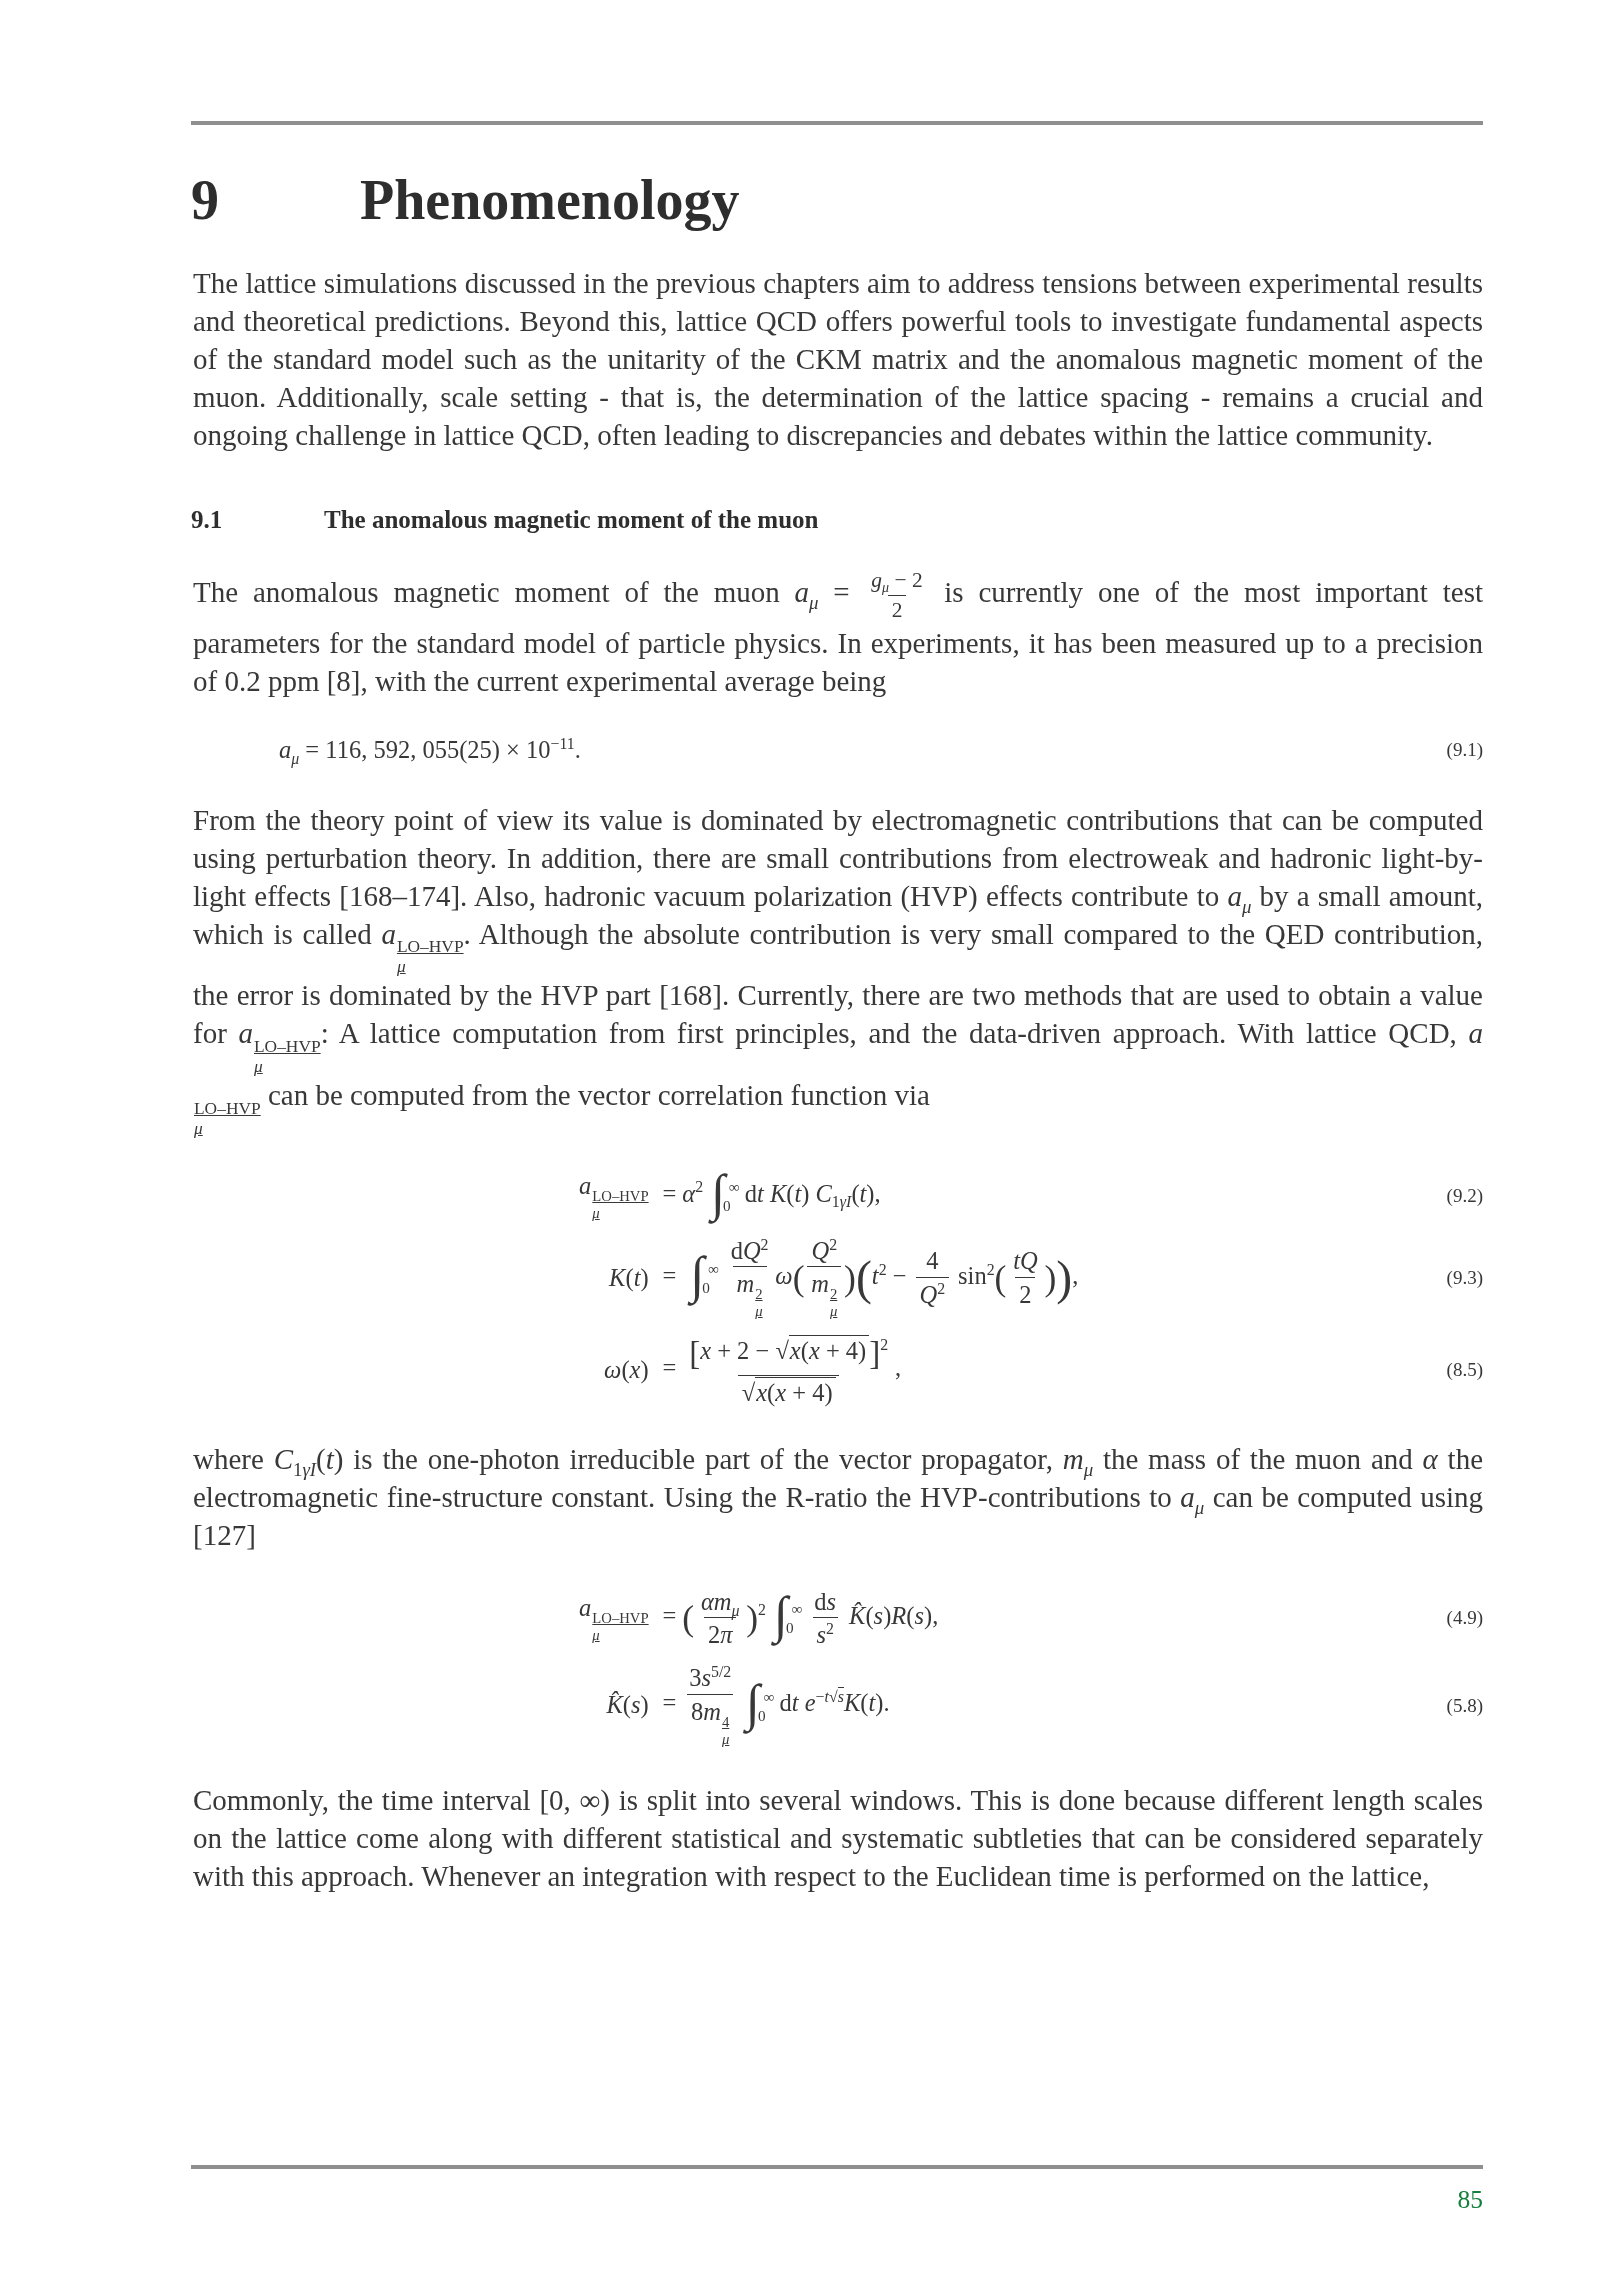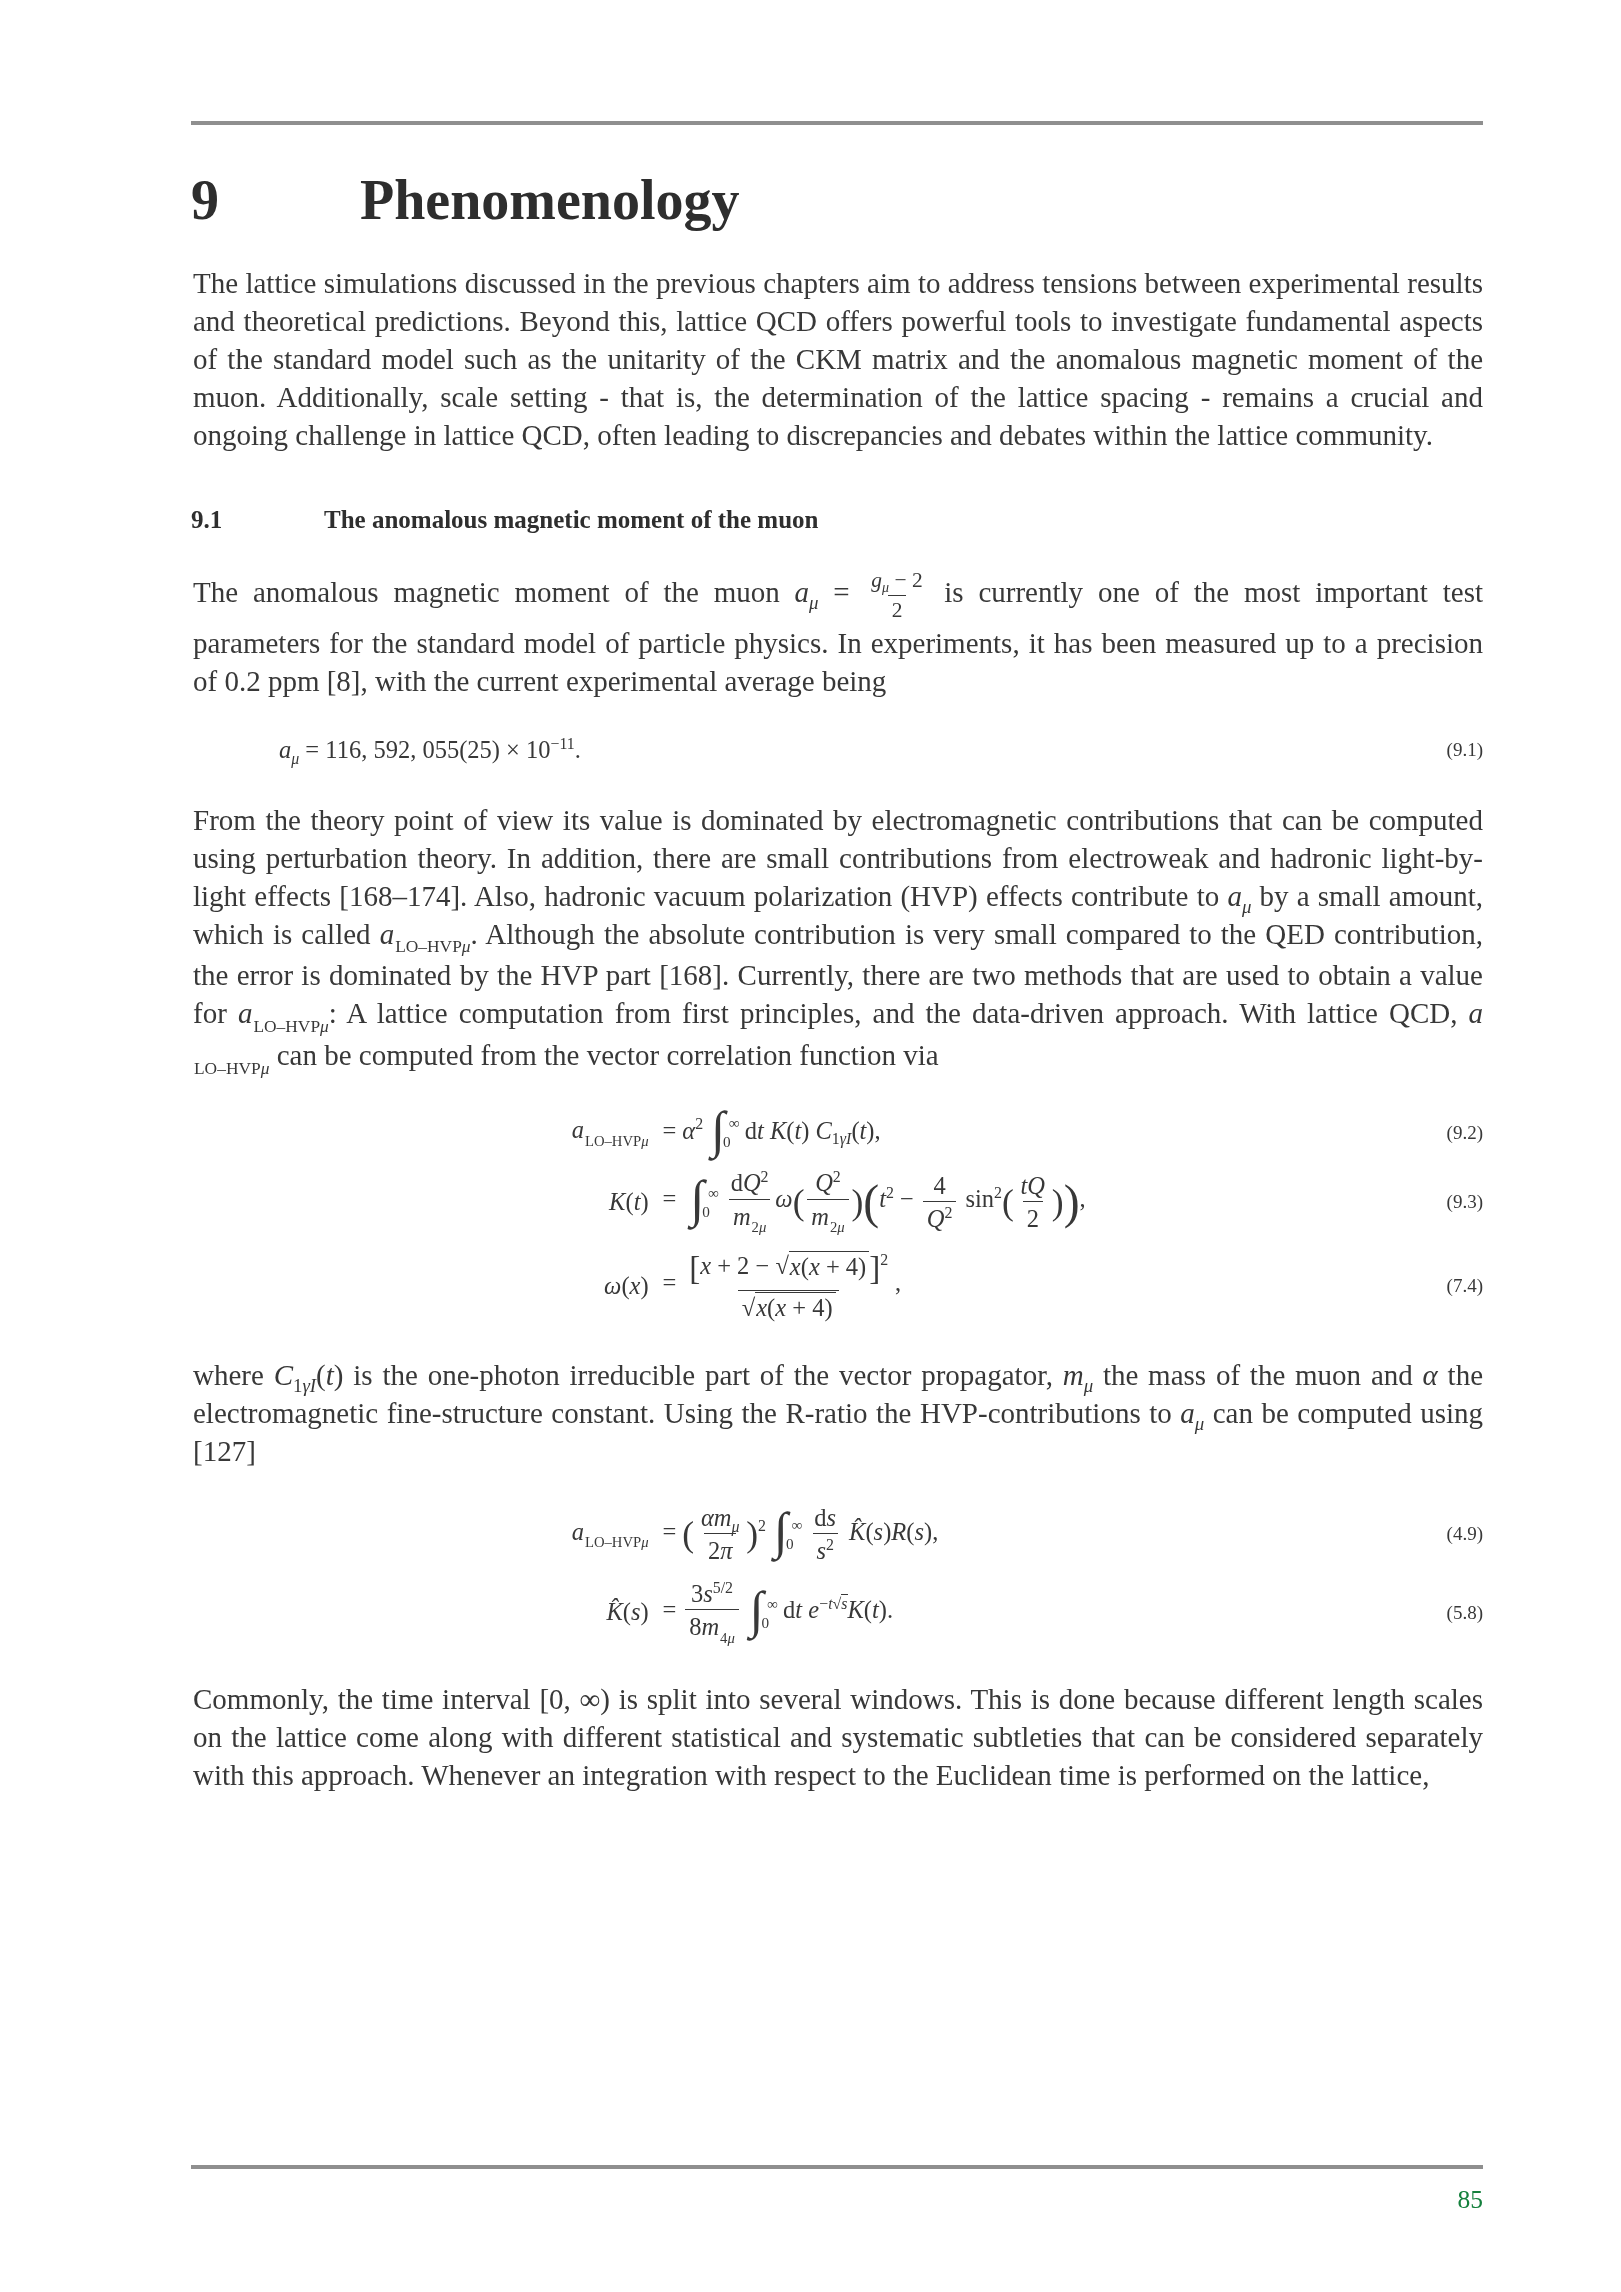--- a/index.html
+++ b/index.html
@@ -22,21 +22,21 @@
   
   .section{display:flex;align-items:baseline;font-weight:bold;font-size:25px;line-height:1.2;margin:51px 0 0 0;color:#2e2e2e;}
   .sec-num{width:133px;flex:none;}
   
   i{font-style:italic;}
   sub,sup{font-size:0.65em;line-height:0;}
   .frac{display:inline-flex;flex-direction:column;align-items:center;vertical-align:middle;text-align:center;margin:0 2.9px;}
   .frac .num{display:block;padding:0 3.9px 1px;line-height:1.2;border:none;}
   .frac .den{display:block;border-top:1.6px solid currentColor;padding:2px 3.9px 0;line-height:1.2;}
   .fi{font-size:0.74em;}
-  .ssc{display:inline-flex;flex-direction:row;align-items:flex-start;vertical-align:-0.5em;font-size:0.6em;line-height:1.15;margin-left:1px;}
+  .ssc{display:inline-flex;flex-direction:column;align-items:flex-start;vertical-align:-0.5em;font-size:0.6em;line-height:1.15;margin-left:1px;text-decoration:underline;}
   .int{font-size:2.1em;font-style:normal;display:inline-block;vertical-align:middle;line-height:0.85;margin-left:7.8px;transform:translateY(-2.9px);}
   .lim{display:inline-flex;flex-direction:column;justify-content:space-between;height:2.25em;vertical-align:middle;font-size:0.62em;line-height:1;margin:0 8.8px 0 0;}
   .lim span:first-child{transform:translateX(3.9px);}
   .lim span:last-child{transform:translateX(-2px);}
   .p1{font-size:1.45em;vertical-align:middle;font-style:normal;}
   .p2{font-size:1.95em;vertical-align:middle;font-style:normal;}
   .bk{font-size:1.35em;vertical-align:middle;font-style:normal;}
   .sqrt{white-space:nowrap;}
   .rad{border-top:1.6px solid currentColor;padding:1px 2.9px 0 1px;}
   .rads{border-top:1.2px solid currentColor;}
@@ -129,21 +129,21 @@
             <span class="den">2</span>
           </span><span class="p1">)</span><span class="p2">)</span>,</span>
       <span class="eq-num">(9.3)</span>
     </div>
     <div class="eq-line">
       <span class="lhs"><i>ω</i>(<i>x</i>)</span>
       <span class="rhs">= <span class="frac">
             <span class="num"><span class="bk">[</span><i>x</i> + 2 − <span class="sqrt">√<span class="rad"><i>x</i>(<i>x</i> + 4)</span></span><span class="bk">]</span><sup>2</sup></span>
             <span class="den"><span class="sqrt">√<span class="rad"><i>x</i>(<i>x</i> + 4)</span></span></span>
           </span>,</span>
-      <span class="eq-num">(7.4)</span>
+      <span class="eq-num">(8.5)</span>
     </div>
   </div>
 
   <p class="para">where <i>C</i><sub>1<i>γI</i></sub>(<i>t</i>) is the one-photon irreducible part of the vector propagator, <i>m</i><sub><i>μ</i></sub> the mass of the muon and <i>α</i> the electromagnetic fine-structure constant. Using the R-ratio the HVP-contributions to <i>a</i><sub><i>μ</i></sub> can be computed using [127]</p>
 
   <div class="eq-group">
     <div class="eq-line">
       <span class="lhs"><i>a</i><span class="ssc">
             <span>LO–HVP</span>
             <span><i>μ</i></span>

